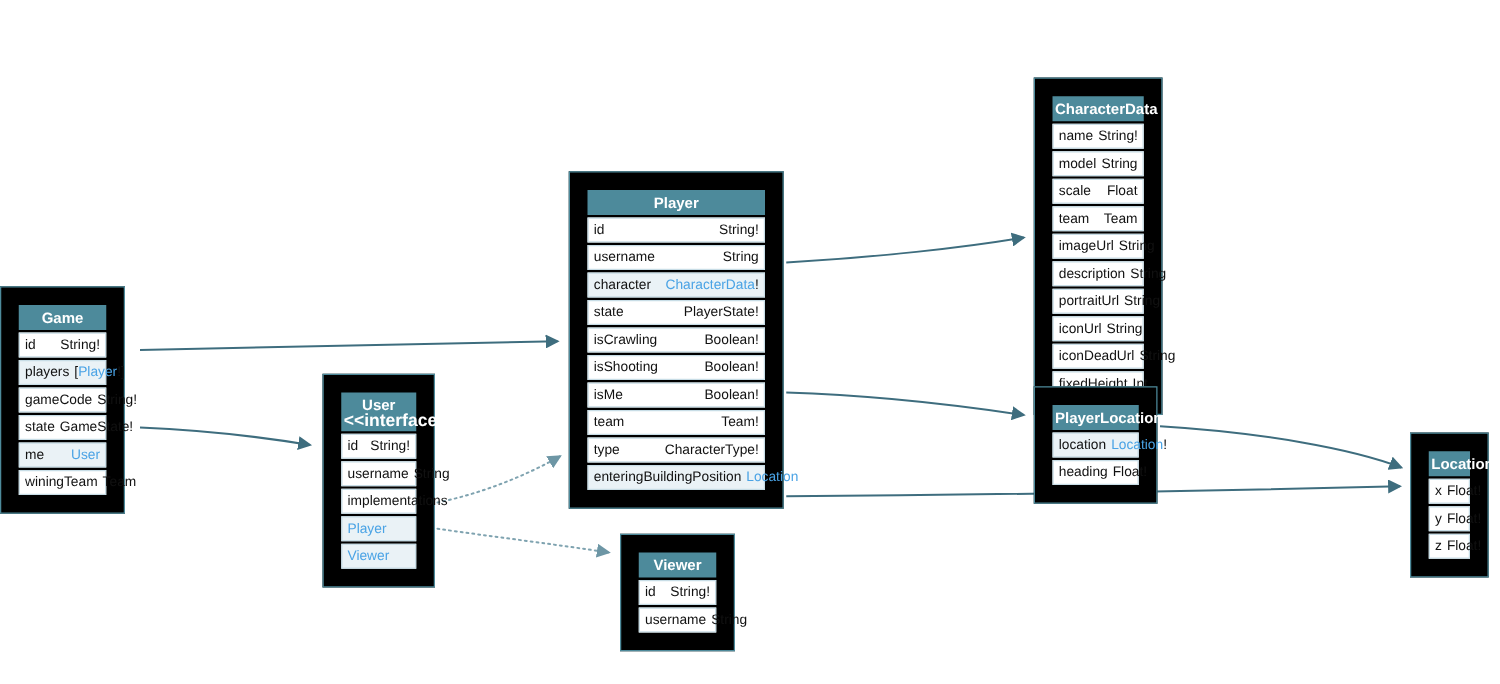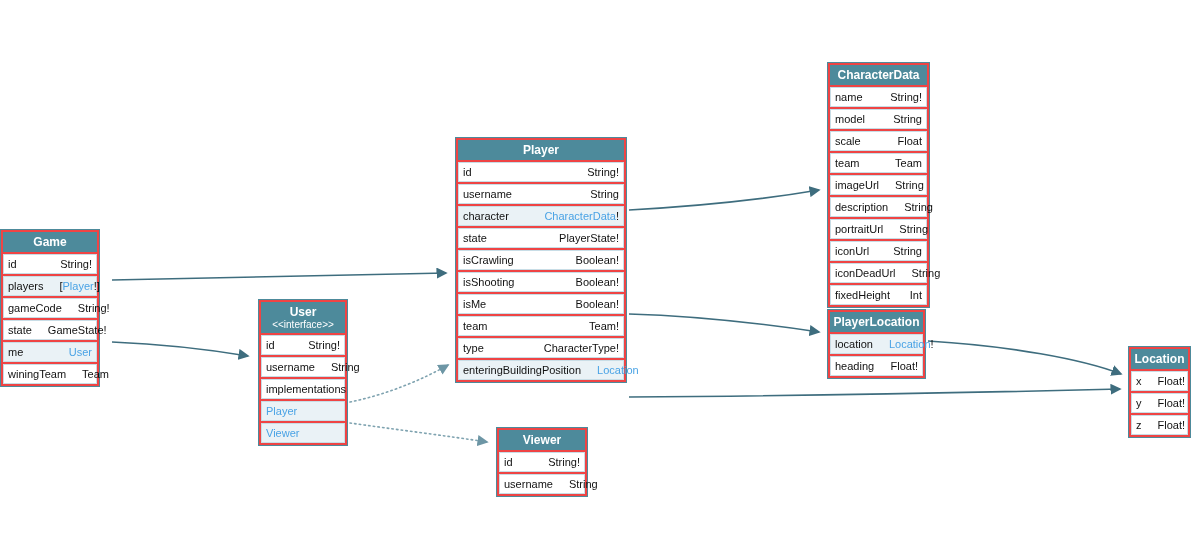--- a/index.html
+++ b/index.html
@@ -5,30 +5,30 @@
   html,body{margin:0;padding:0;}
   body{
     width:1200px;height:547px;position:relative;background:#ffffff;
     font-family:"Liberation Sans",sans-serif;overflow:hidden;
   }
   #edge-layer{position:absolute;left:0;top:0;width:1200px;height:547px;pointer-events:none;}
   .edge{fill:none;stroke:#3e6d7e;stroke-width:1.6;}
   .edge.dotted{stroke:#7fa3b0;stroke-width:1.6;stroke-dasharray:1.5 3.2;stroke-linecap:round;}
 
   .type-table{
-    position:absolute;background:#ef4444;border:1.5px solid #4d8a9b;
-    padding:2px;box-sizing:border-box;
+    position:absolute;background:#000000;border:1.5px solid #4d8a9b;
+    padding:14px;box-sizing:border-box;
   }
   .t-header{
     background:#4d8a9b;color:#ffffff;text-align:center;font-weight:bold;
     font-size:12px;line-height:14px;padding:3px 2px;
   }
-  .t-sub{display:block;font-size:10px;line-height:11px;font-weight:normal;}
+  .t-sub{display:block;font-size:14px;line-height:11px;font-weight:bold;}
   .row{
-    display:flex;justify-content:space-between;align-items:flex-end;gap:16px;
+    display:flex;justify-content:space-between;align-items:flex-end;gap:4px;
     border:1px solid #c8dde6;margin-top:2px;padding:2.5px 4px;
     font-size:11px;line-height:13px;color:#111;background:#ffffff;
     white-space:nowrap;box-sizing:border-box;
   }
   .row.link-row{background:#eaf2f6;}
   .fname{color:#111;}
   .ftype{color:#111;margin-left:auto;}
   .tlink{color:#4aa3e5;cursor:pointer;}
   .single{justify-content:flex-start;}
 

